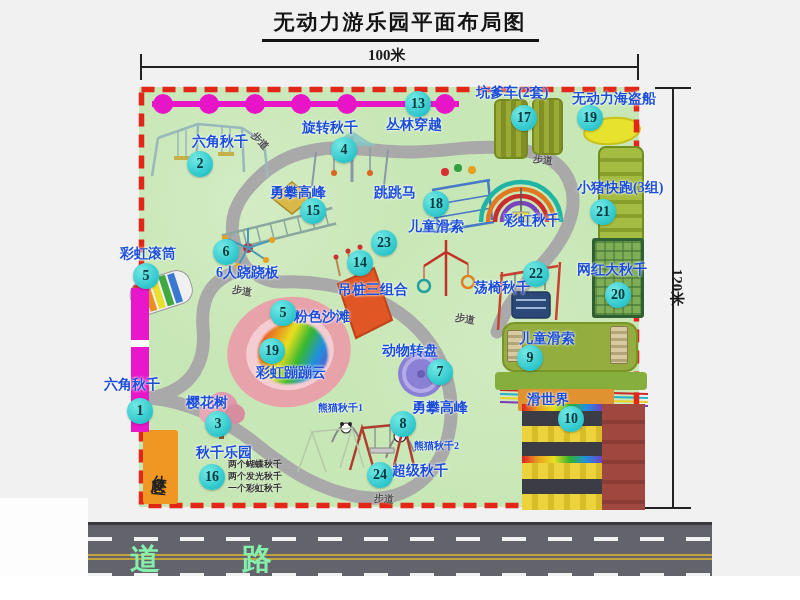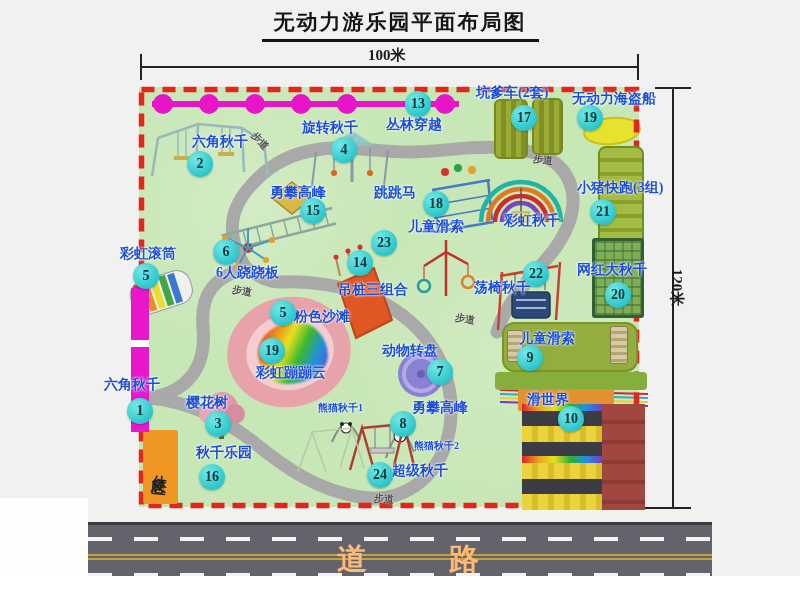--- a/index.html
+++ b/index.html
@@ -57,22 +57,22 @@
   .sw-stripes .r2{height:16px;background:#3c3c44;}
   .sw-stripes .r3{height:18px;background:repeating-linear-gradient(90deg,#ecd23c 0 10px,#d8bc28 10px 16px);}
   .sw-orange{position:absolute;left:518px;top:389px;width:96px;height:22px;background:#e09230;z-index:7;border-radius:2px;}
   .sw-green{position:absolute;left:495px;top:372px;width:152px;height:18px;background:#85ae3c;border-radius:4px;z-index:6;}
   
   #road{position:absolute;left:88px;top:522px;width:624px;height:66px;background:#63636b;
        border-top:3px solid #3a3a3e;border-bottom:3px solid #3a3a3e;z-index:40;}
   #road .dash{position:absolute;left:0;width:100%;height:4px;
        background:repeating-linear-gradient(90deg,#f2f2f2 0 24px,transparent 24px 46px);}
   #road .mid{position:absolute;left:0;width:100%;height:2px;background:#c2a03c;}
-  #road .roadlbl{position:absolute;left:16px;right:0;top:14px;text-align:center;font-size:30px;
-       font-weight:bold;color:#fdba74;letter-spacing:26px;text-indent:26px;}
+  #road .roadlbl{position:absolute;left:16px;right:0;top:14px;text-align:left;font-size:30px;
+       font-weight:bold;color:#86efac;letter-spacing:26px;text-indent:26px;}
   .white-corner{position:absolute;left:0;top:498px;width:88px;height:102px;background:#fdfdfd;z-index:39;}
   
   .dim{position:absolute;font-size:15px;font-weight:bold;color:#1a1a1a;z-index:30;}
   
   .wm-co{position:absolute;left:246px;top:252px;font-size:48px;font-weight:bold;letter-spacing:5px;
        color:rgba(216,228,118,.58);z-index:50;pointer-events:none;white-space:nowrap;}
   .wm-ph{position:absolute;left:176px;top:300px;font-size:34px;font-weight:bold;
        color:rgba(62,104,214,.5);z-index:51;pointer-events:none;white-space:nowrap;letter-spacing:1px;}
   svg{position:absolute;left:0;top:0;z-index:10;}
   svg.under{z-index:5;}
@@ -298,20 +298,25 @@
   <div class="lbl" style="left:572px;top:90px">无动力海盗船</div>
   <div class="lbl" style="left:577px;top:261px">网红大秋千</div>
   <div class="lbl" style="left:577px;top:179px">小猪快跑(3组)</div>
   <div class="lbl" style="left:474px;top:279px">荡椅秋千</div>
   <div class="lbl" style="left:408px;top:218px">儿童滑索</div>
   <div class="lbl" style="left:392px;top:462px">超级秋千</div>
   <div class="lbl" style="left:504px;top:212px">彩虹秋千</div>
   <div class="lbl lbl-sm" style="left:318px;top:401px">熊猫秋千1</div>
   <div class="lbl lbl-sm" style="left:414px;top:439px">熊猫秋千2</div>
 
+  <div class="sub-lines" style="left:228px;top:458px">
+    <div>两个蝴蝶秋千</div>
+    <div>两个发光秋千</div>
+    <div>一个彩虹秋千</div>
+  </div>
 
   <div class="pathlbl" style="left:250px;top:134px;transform:rotate(48deg)">步道</div>
   <div class="pathlbl" style="left:232px;top:284px;transform:rotate(10deg)">步道</div>
   <div class="pathlbl" style="left:533px;top:153px;transform:rotate(8deg)">步道</div>
   <div class="pathlbl" style="left:455px;top:312px;transform:rotate(10deg)">步道</div>
   <div class="pathlbl" style="left:374px;top:492px;transform:rotate(4deg)">步道</div>
 
   <div class="badge" style="left:140px;top:411px">1</div>
   <div class="badge" style="left:200px;top:164px">2</div>
   <div class="badge" style="left:218px;top:424px">3</div>

